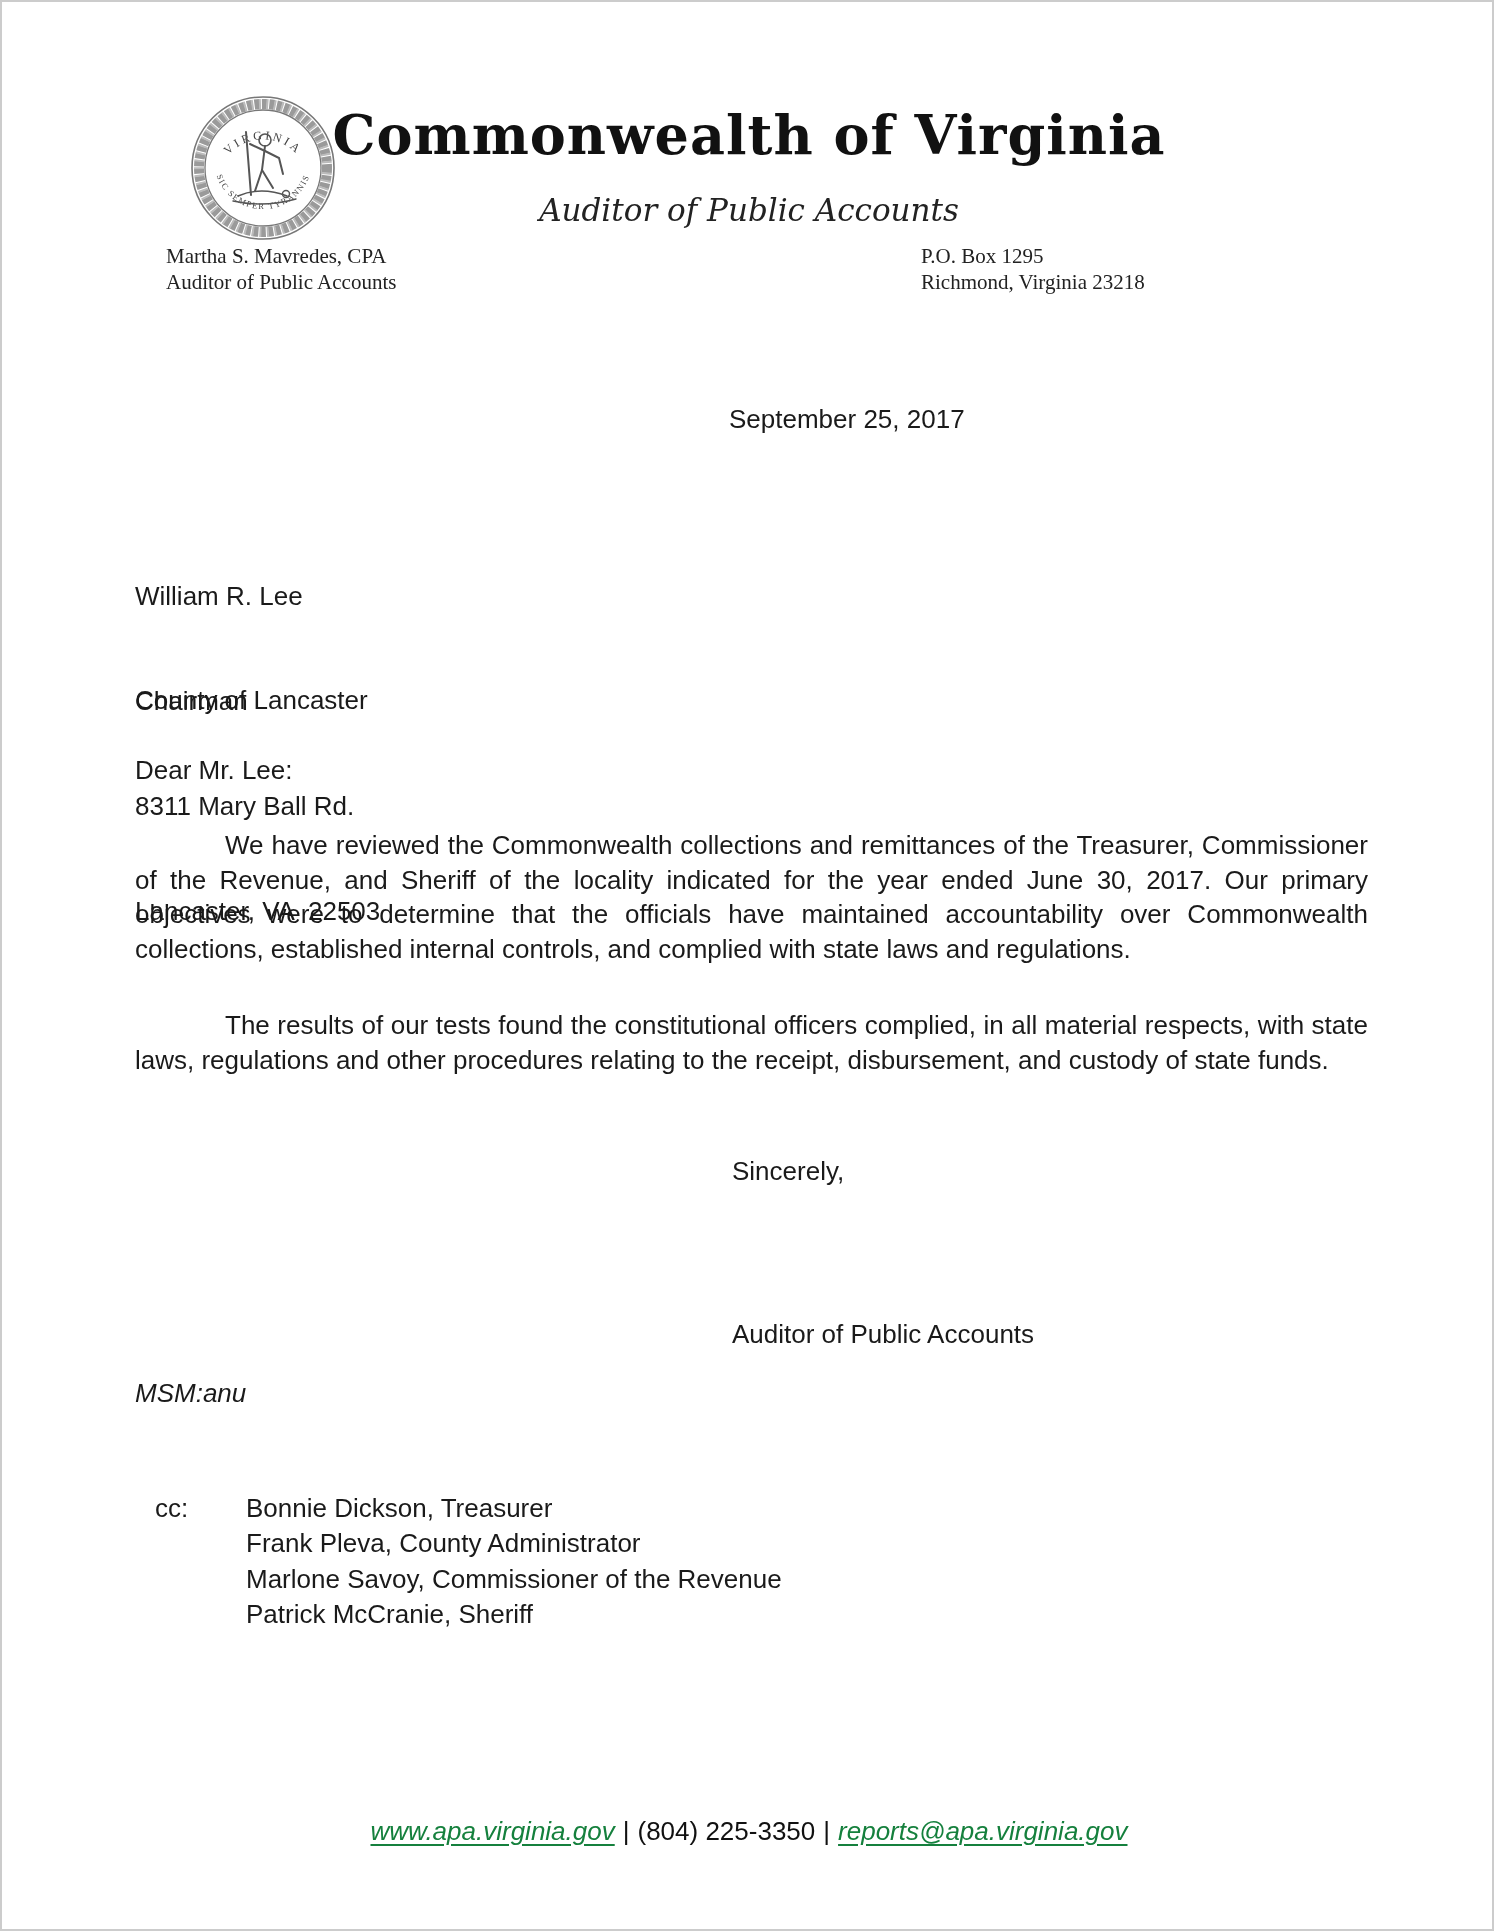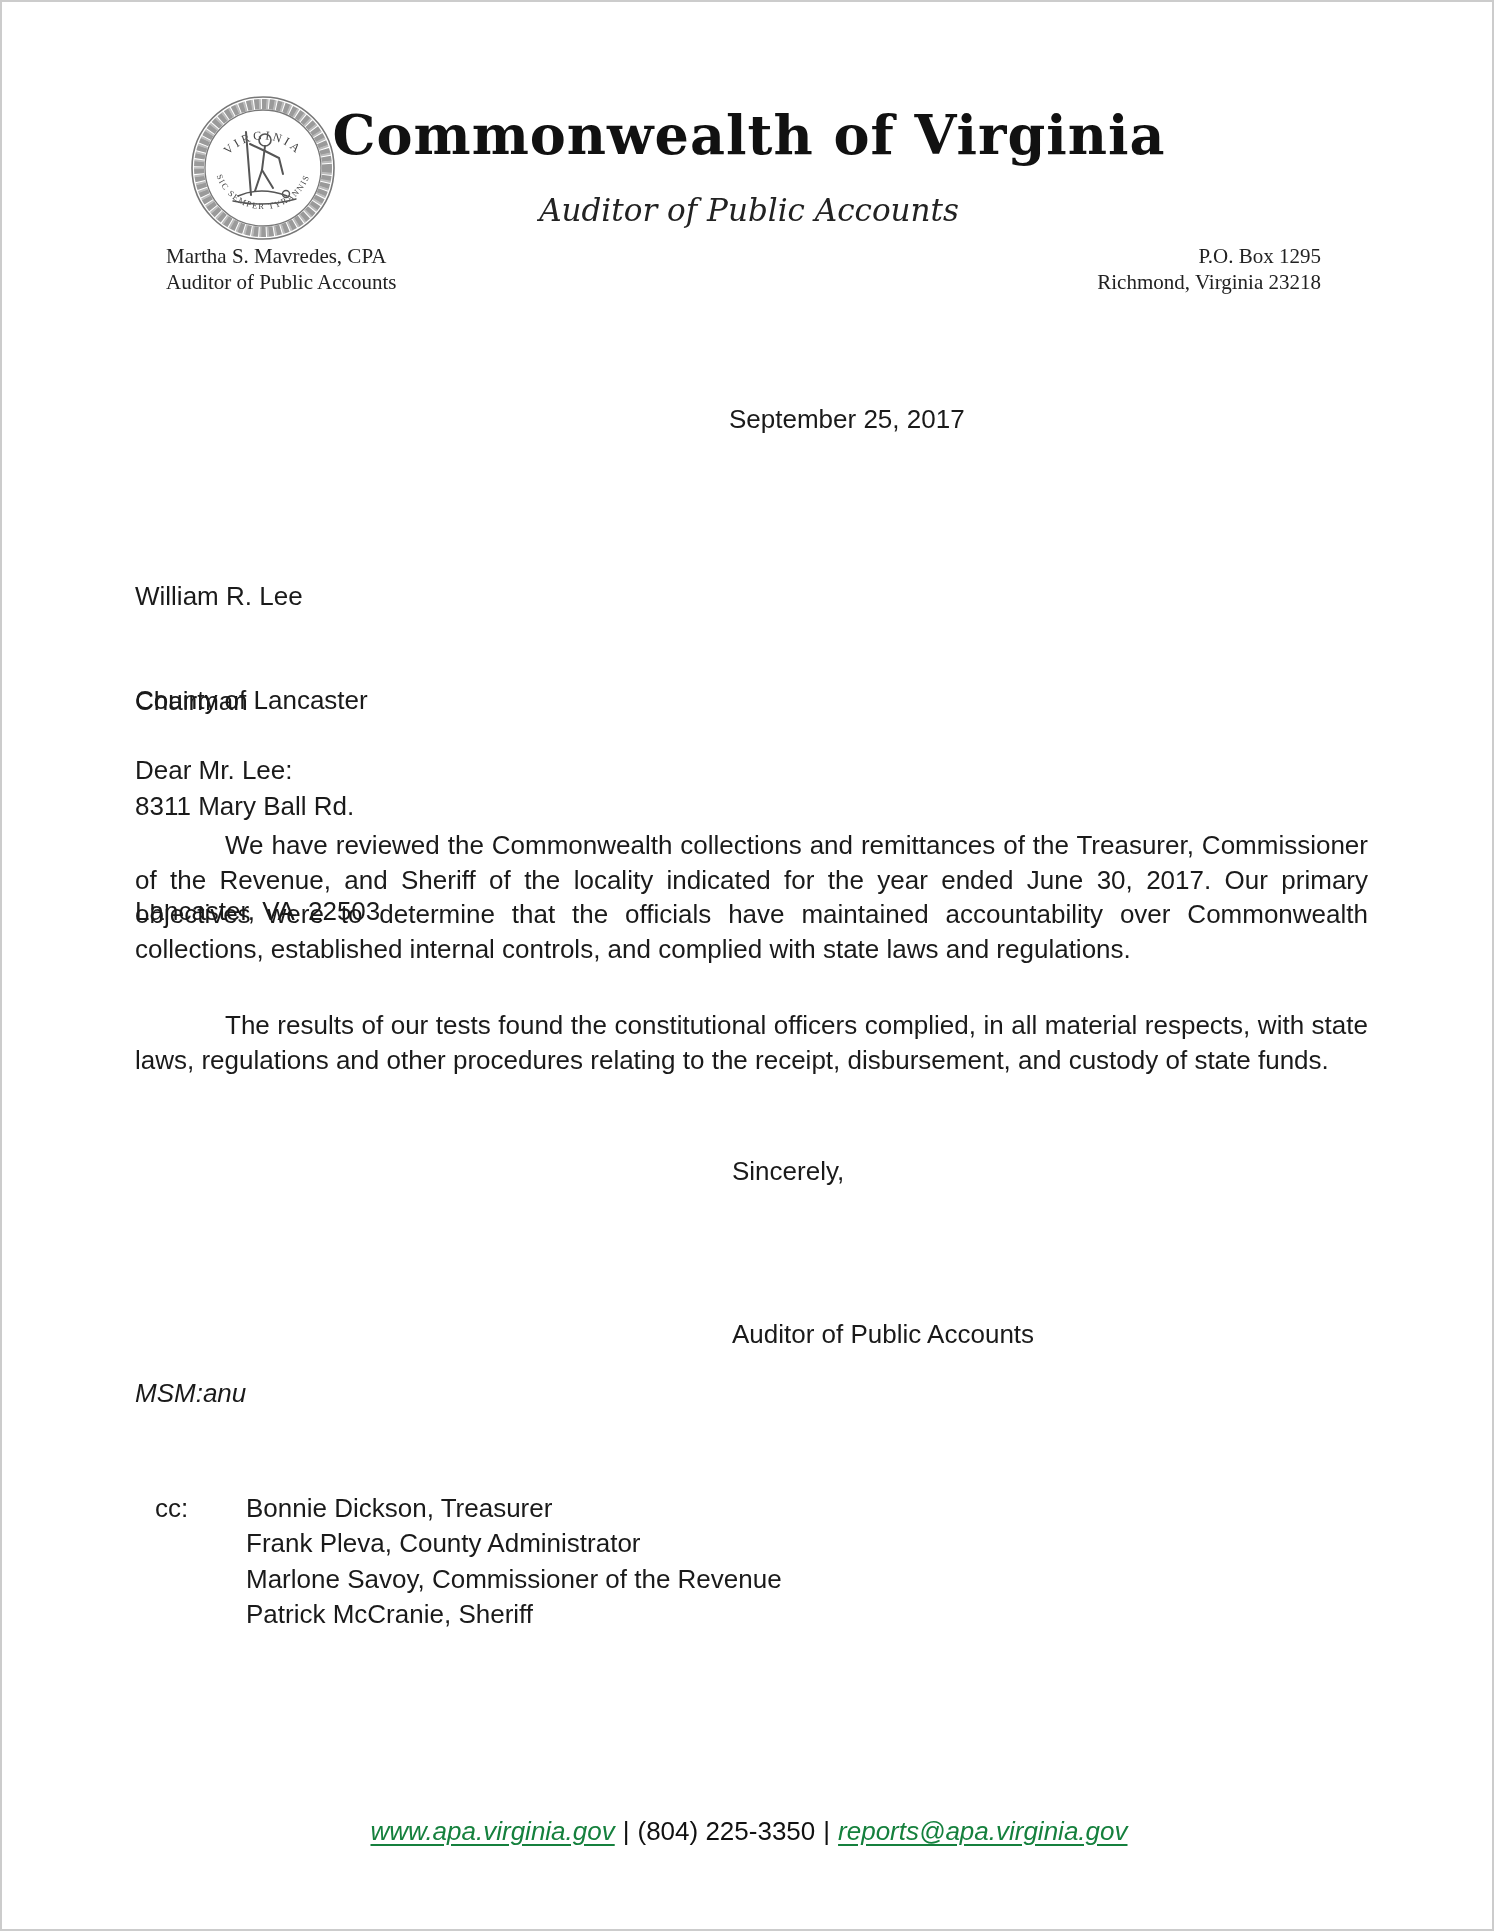--- a/index.html
+++ b/index.html
@@ -40,21 +40,20 @@
   .official-block {
     left: 120px; top: 241px; width: 240px;
     text-align: left;
     font-family: "Liberation Serif", serif;
     font-size: 21px; line-height: 26px;
     color: #222;
     margin-left: 44px;
   }
   .address-block {
     right: 171px; top: 241px; width: 400px;
-    text-align: right;
     font-family: "Liberation Serif", serif;
     font-size: 21px; line-height: 26px;
     color: #222;
   }
 
   
   .date-line { left: 727px; top: 402px; font-size: 26px; }
   .recipient-block { left: 133px; top: 507px; font-size: 26px; line-height: 35px; white-space: pre; }
   .locality-line { left: 133px; top: 683px; font-size: 26px; }
   .salutation-line { left: 133px; top: 753px; font-size: 26px; }

